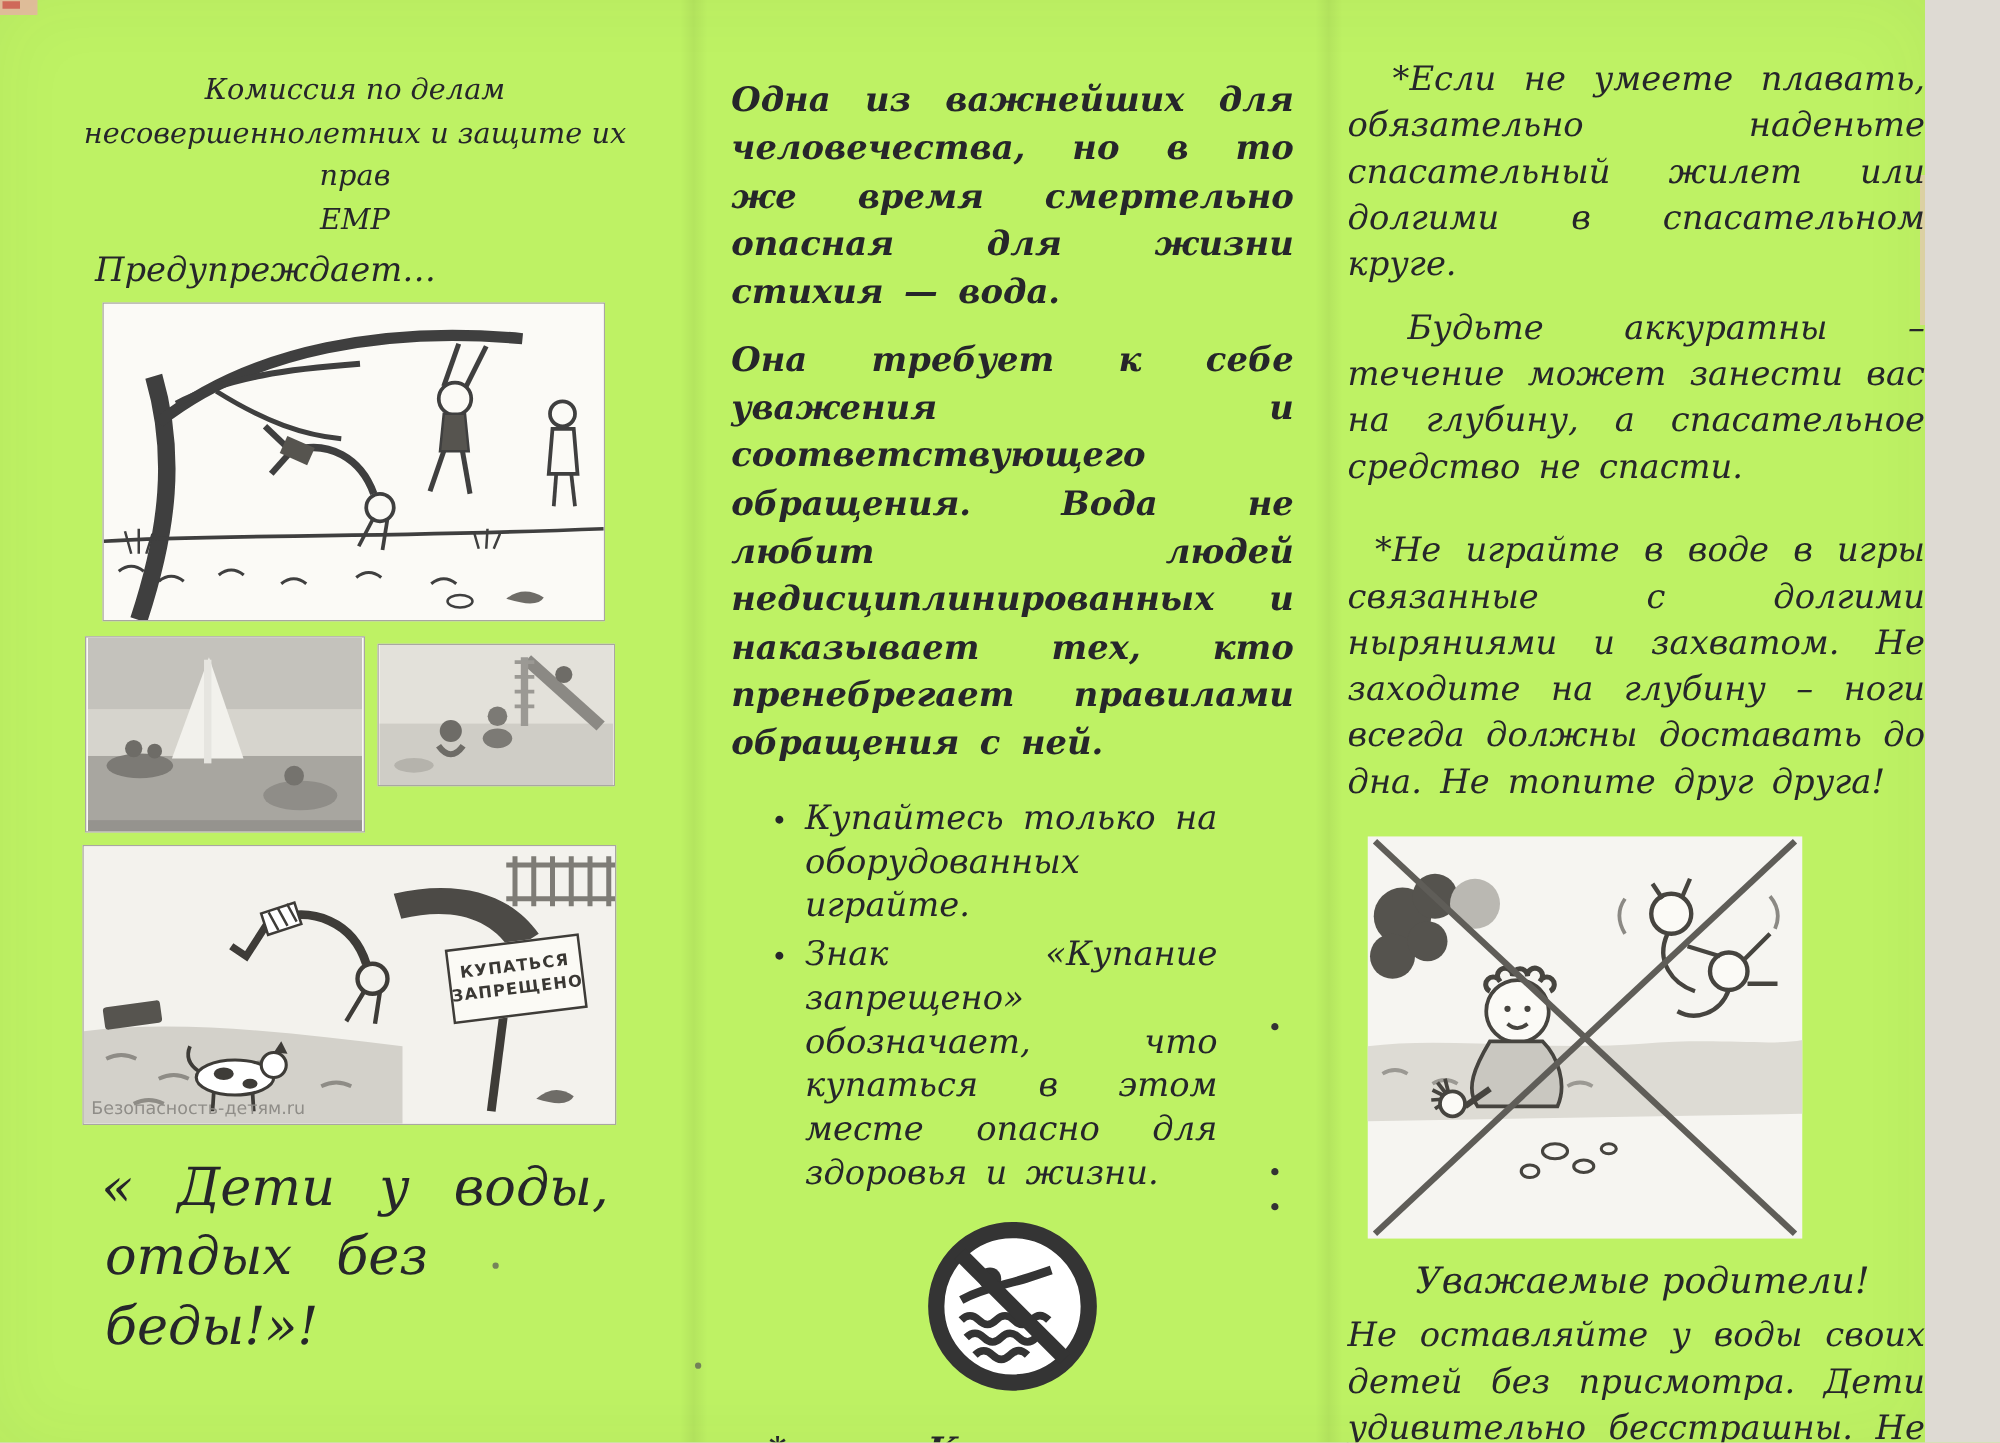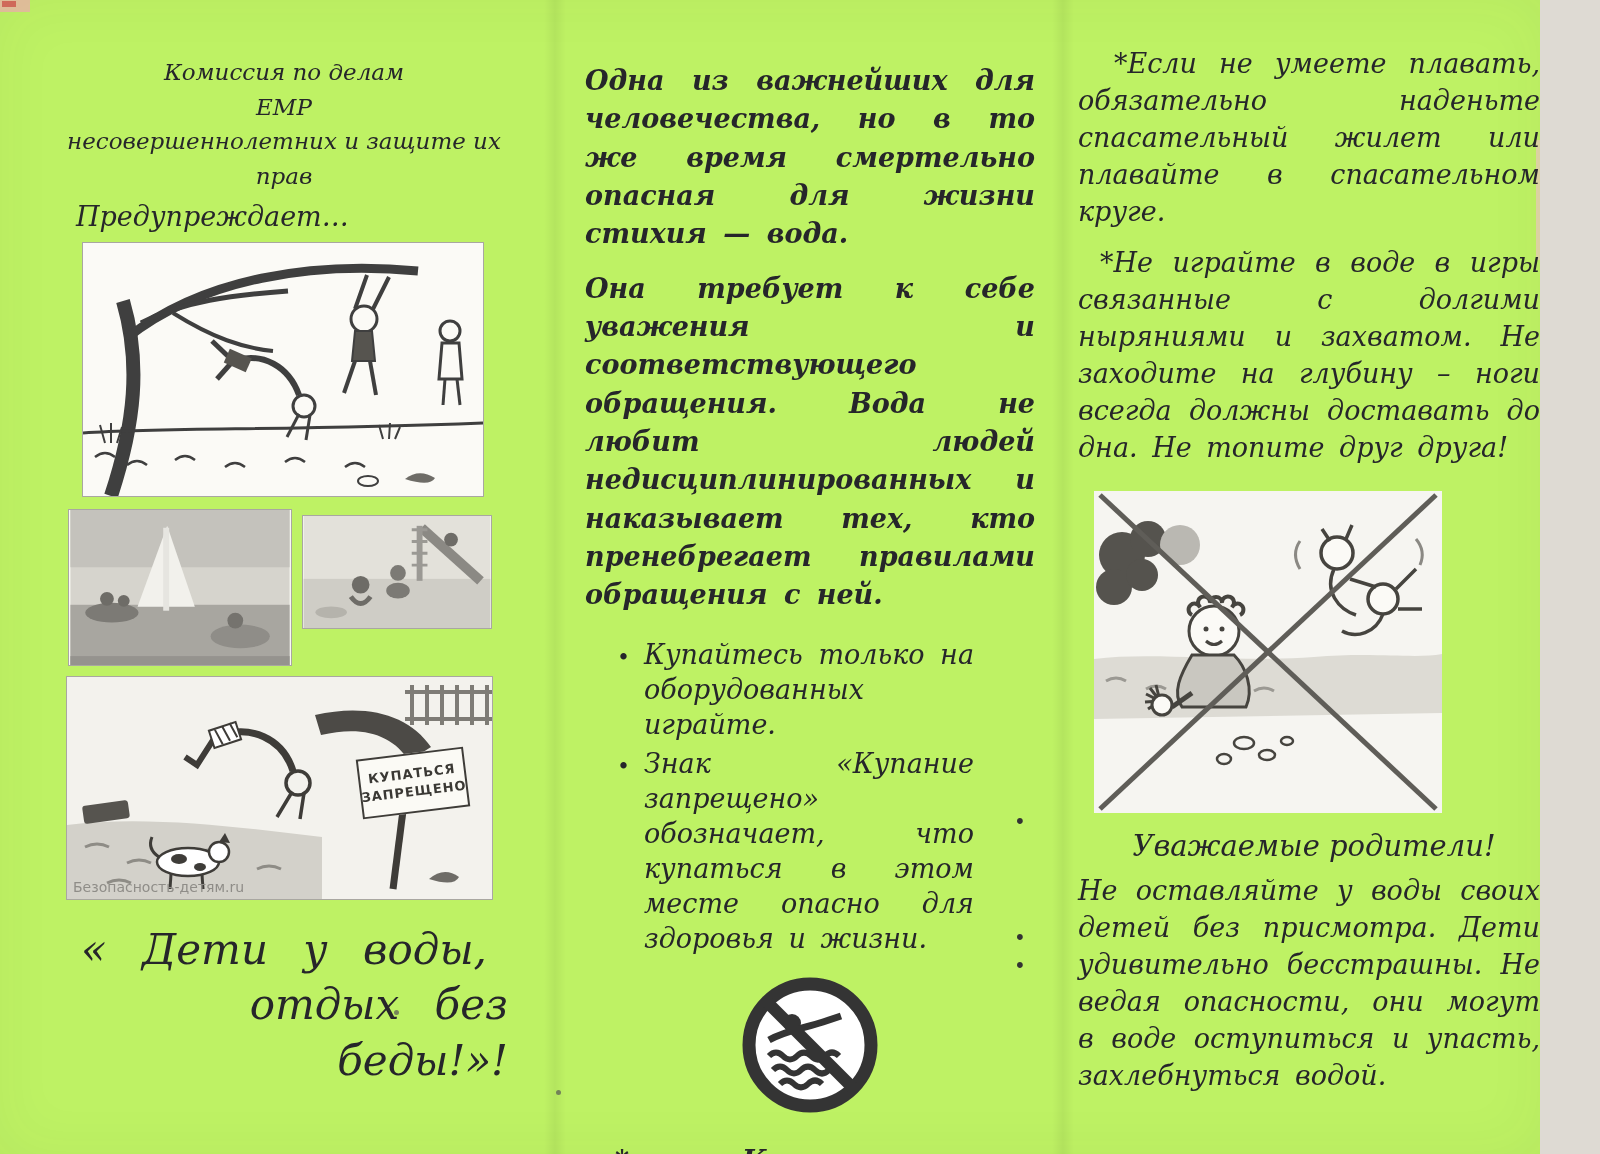--- a/index.html
+++ b/index.html
@@ -39,21 +39,21 @@
   .signboard{
     position:absolute;left:292px;top:76px;width:104px;height:56px;
     background:#fbfaf5;border:2px solid #3e3c38;transform:rotate(-7deg);
     display:flex;flex-direction:column;align-items:center;justify-content:center;
     font-family:"DejaVu Sans", sans-serif;font-style:normal;font-weight:bold;
     font-size:13px;letter-spacing:1px;color:#3a3834;line-height:1.4;
   }
   .watermark{position:absolute;left:6px;bottom:4px;font-family:"DejaVu Sans", sans-serif;
     font-style:normal;font-size:14px;color:#8f8d88;}
   .slogan{margin-top:22px;font-size:42px;line-height:1.32;text-align:center;word-spacing:22px;}
-  .slogan .s2{text-align:right;padding-left:24px;}
+  .slogan .s2{text-align:left;padding-left:24px;}
 
   
   .col-mid p{font-size:27px;line-height:1.42;text-align:justify;word-spacing:7px;margin:0 0 16px;font-weight:bold;}
   .m-p2{margin-bottom:22px !important;}
   .m-p3{text-indent:30px;}
   .blist{width:372px;margin:6px 0 14px 32px;}
   .blist .bitem{display:flex;align-items:flex-start;margin-bottom:4px;}
   .blist .bdot{font-style:normal;font-size:22px;line-height:1.5;margin-right:14px;margin-top:4px;}
   .blist .btext{font-size:27px;line-height:1.3;text-align:justify;word-spacing:6px;width:330px;}
   .sign-wrap{text-align:center;margin:10px 0 18px;}
@@ -76,22 +76,22 @@
   <div class="fold fold-2"></div>
   <div class="smudge-tl"></div>
   <div class="smudge-tl2"></div>
   <div class="smudge-right"></div>
   <div class="artifact-dot" style="left:394px;top:1010px;"></div>
   <div class="artifact-dot" style="left:556px;top:1090px;"></div>
 
   <section class="col col-left">
     <header class="committee">
       <div>Комиссия по делам</div>
+      <div>несовершеннолетних и защите их прав</div>
       <div>ЕМР</div>
-      <div>несовершеннолетних и защите их прав</div>
     </header>
     <div class="warns">Предупреждает…</div>
 
     <figure class="img img1">
       <svg viewBox="0 0 400 253">
         <rect width="400" height="253" fill="#fbfaf6"></rect>
         <path d="M28,253 C52,180 58,120 40,58" stroke="#3f3f3f" stroke-width="14" fill="none"></path>
         <path d="M44,95 C120,35 230,18 335,28" stroke="#3f3f3f" stroke-width="9" fill="none"></path>
         <path d="M58,80 C100,58 150,52 205,48" stroke="#3f3f3f" stroke-width="5" fill="none"></path>
         <path d="M90,70 C130,95 160,105 190,108" stroke="#3f3f3f" stroke-width="4" fill="none"></path>
@@ -242,21 +242,22 @@
         </g>
         <line x1="33" y1="33" x2="117" y2="117" stroke="#343434" stroke-width="12"></line>
       </svg>
     </div>
 
     <p class="m-p3">* Купаться в штормовую погоду не рекомендуется. Но если ненастье застало вас в воде, постарайтесь как можно быстрее вернуться на сушу.</p>
 
   </section>
 
   <section class="col col-right">
-    <p class="r-p1">*Если не умеете плавать, обязательно наденьте спасательный жилет или плавайте в спасательном круге.</p>
+    <p class="r-p1">*Если не умеете плавать, обязательно наденьте спасательный жилет или долгими в спасательном круге.</p>
+    <p class="r-p2">Будьте аккуратны – течение может занести вас на глубину, а спасательное средство не спасти.</p>
     <p class="r-p3">*Не играйте в воде в игры связанные с долгими ныряниями и захватом. Не заходите на глубину – ноги всегда должны доставать до дна. Не топите друг друга!</p>
 
     <figure class="img crossed">
       <svg viewBox="0 0 348 322">
         <rect width="348" height="322" fill="#f6f5f1"></rect>
         <g fill="#55534e">
           <circle cx="28" cy="64" r="23"></circle>
             <circle cx="54" cy="48" r="18"></circle>
           <circle cx="20" cy="96" r="18"></circle>
             <circle cx="48" cy="84" r="16"></circle>

